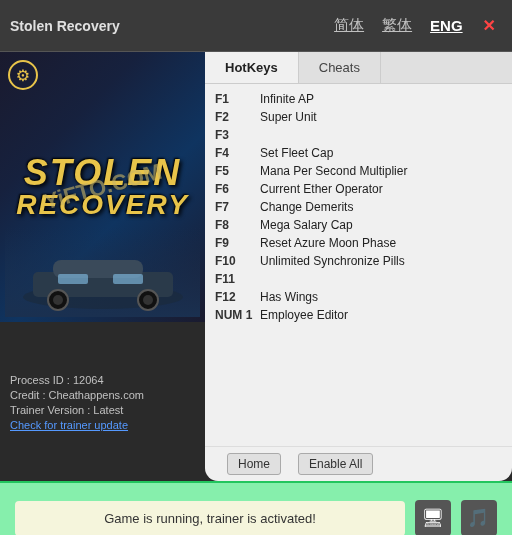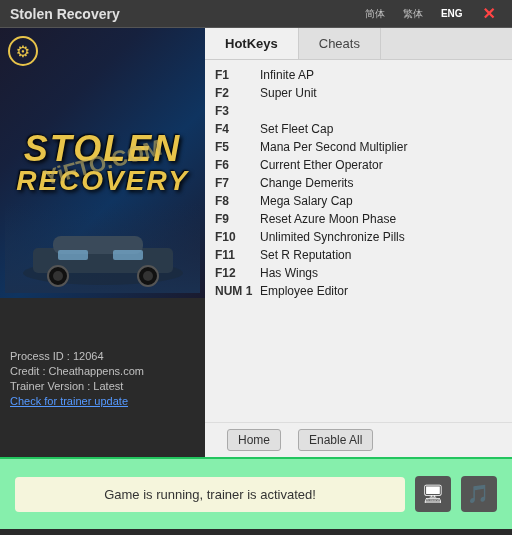--- a/index.html
+++ b/index.html
@@ -12,38 +12,39 @@
       position: relative;
     }
 
     
     #title-bar {
       display: flex;
       align-items: center;
       justify-content: space-between;
       background: #3a3a3a;
       padding: 6px 10px;
-      height: 28px;
+      height: 52px;
       border-bottom: 1px solid #555;
     }
     #title-text {
       color: #e0e0e0;
       font-size: 14px;
       font-weight: bold;
     }
     #lang-bar {
       display: flex;
       align-items: center;
       gap: 10px;
     }
     .lang-btn {
       color: #c0c0c0;
-      font-size: 10px;
+      font-size: 15px;
       cursor: pointer;
       padding: 2px 4px;
+      text-decoration: underline;
     }
     .lang-btn.active {
       color: #ffffff;
       font-weight: bold;
     }
     #close-btn {
       color: #ff4444;
       font-size: 16px;
       cursor: pointer;
       font-weight: bold;
@@ -155,20 +156,21 @@
       text-decoration: underline;
       cursor: pointer;
     }
 
     
     #right-panel {
       flex: 1;
       background: #f0f0f0;
       display: flex;
       flex-direction: column;
+      border-radius: 13px;
     }
     #tabs-bar {
       display: flex;
       background: #e0e0e0;
       border-bottom: 1px solid #ccc;
     }
     .tab {
       padding: 8px 20px;
       font-size: 13px;
       color: #444;
@@ -341,21 +343,20 @@
         <div class="hotkey-row">
           <span class="hotkey-key">F9</span>
           <span class="hotkey-label">Reset Azure Moon Phase</span>
         </div>
         <div class="hotkey-row">
           <span class="hotkey-key">F10</span>
           <span class="hotkey-label">Unlimited Synchronize Pills</span>
         </div>
         <div class="hotkey-row">
           <span class="hotkey-key">F11</span>
-          <span class="hotkey-label">Set R Reputation</span>
         </div>
         <div class="hotkey-row">
           <span class="hotkey-key">F12</span>
           <span class="hotkey-label">Has Wings</span>
         </div>
         <div class="hotkey-row">
           <span class="hotkey-key">NUM 1</span>
           <span class="hotkey-label">Employee Editor</span>
         </div>
       </div>

